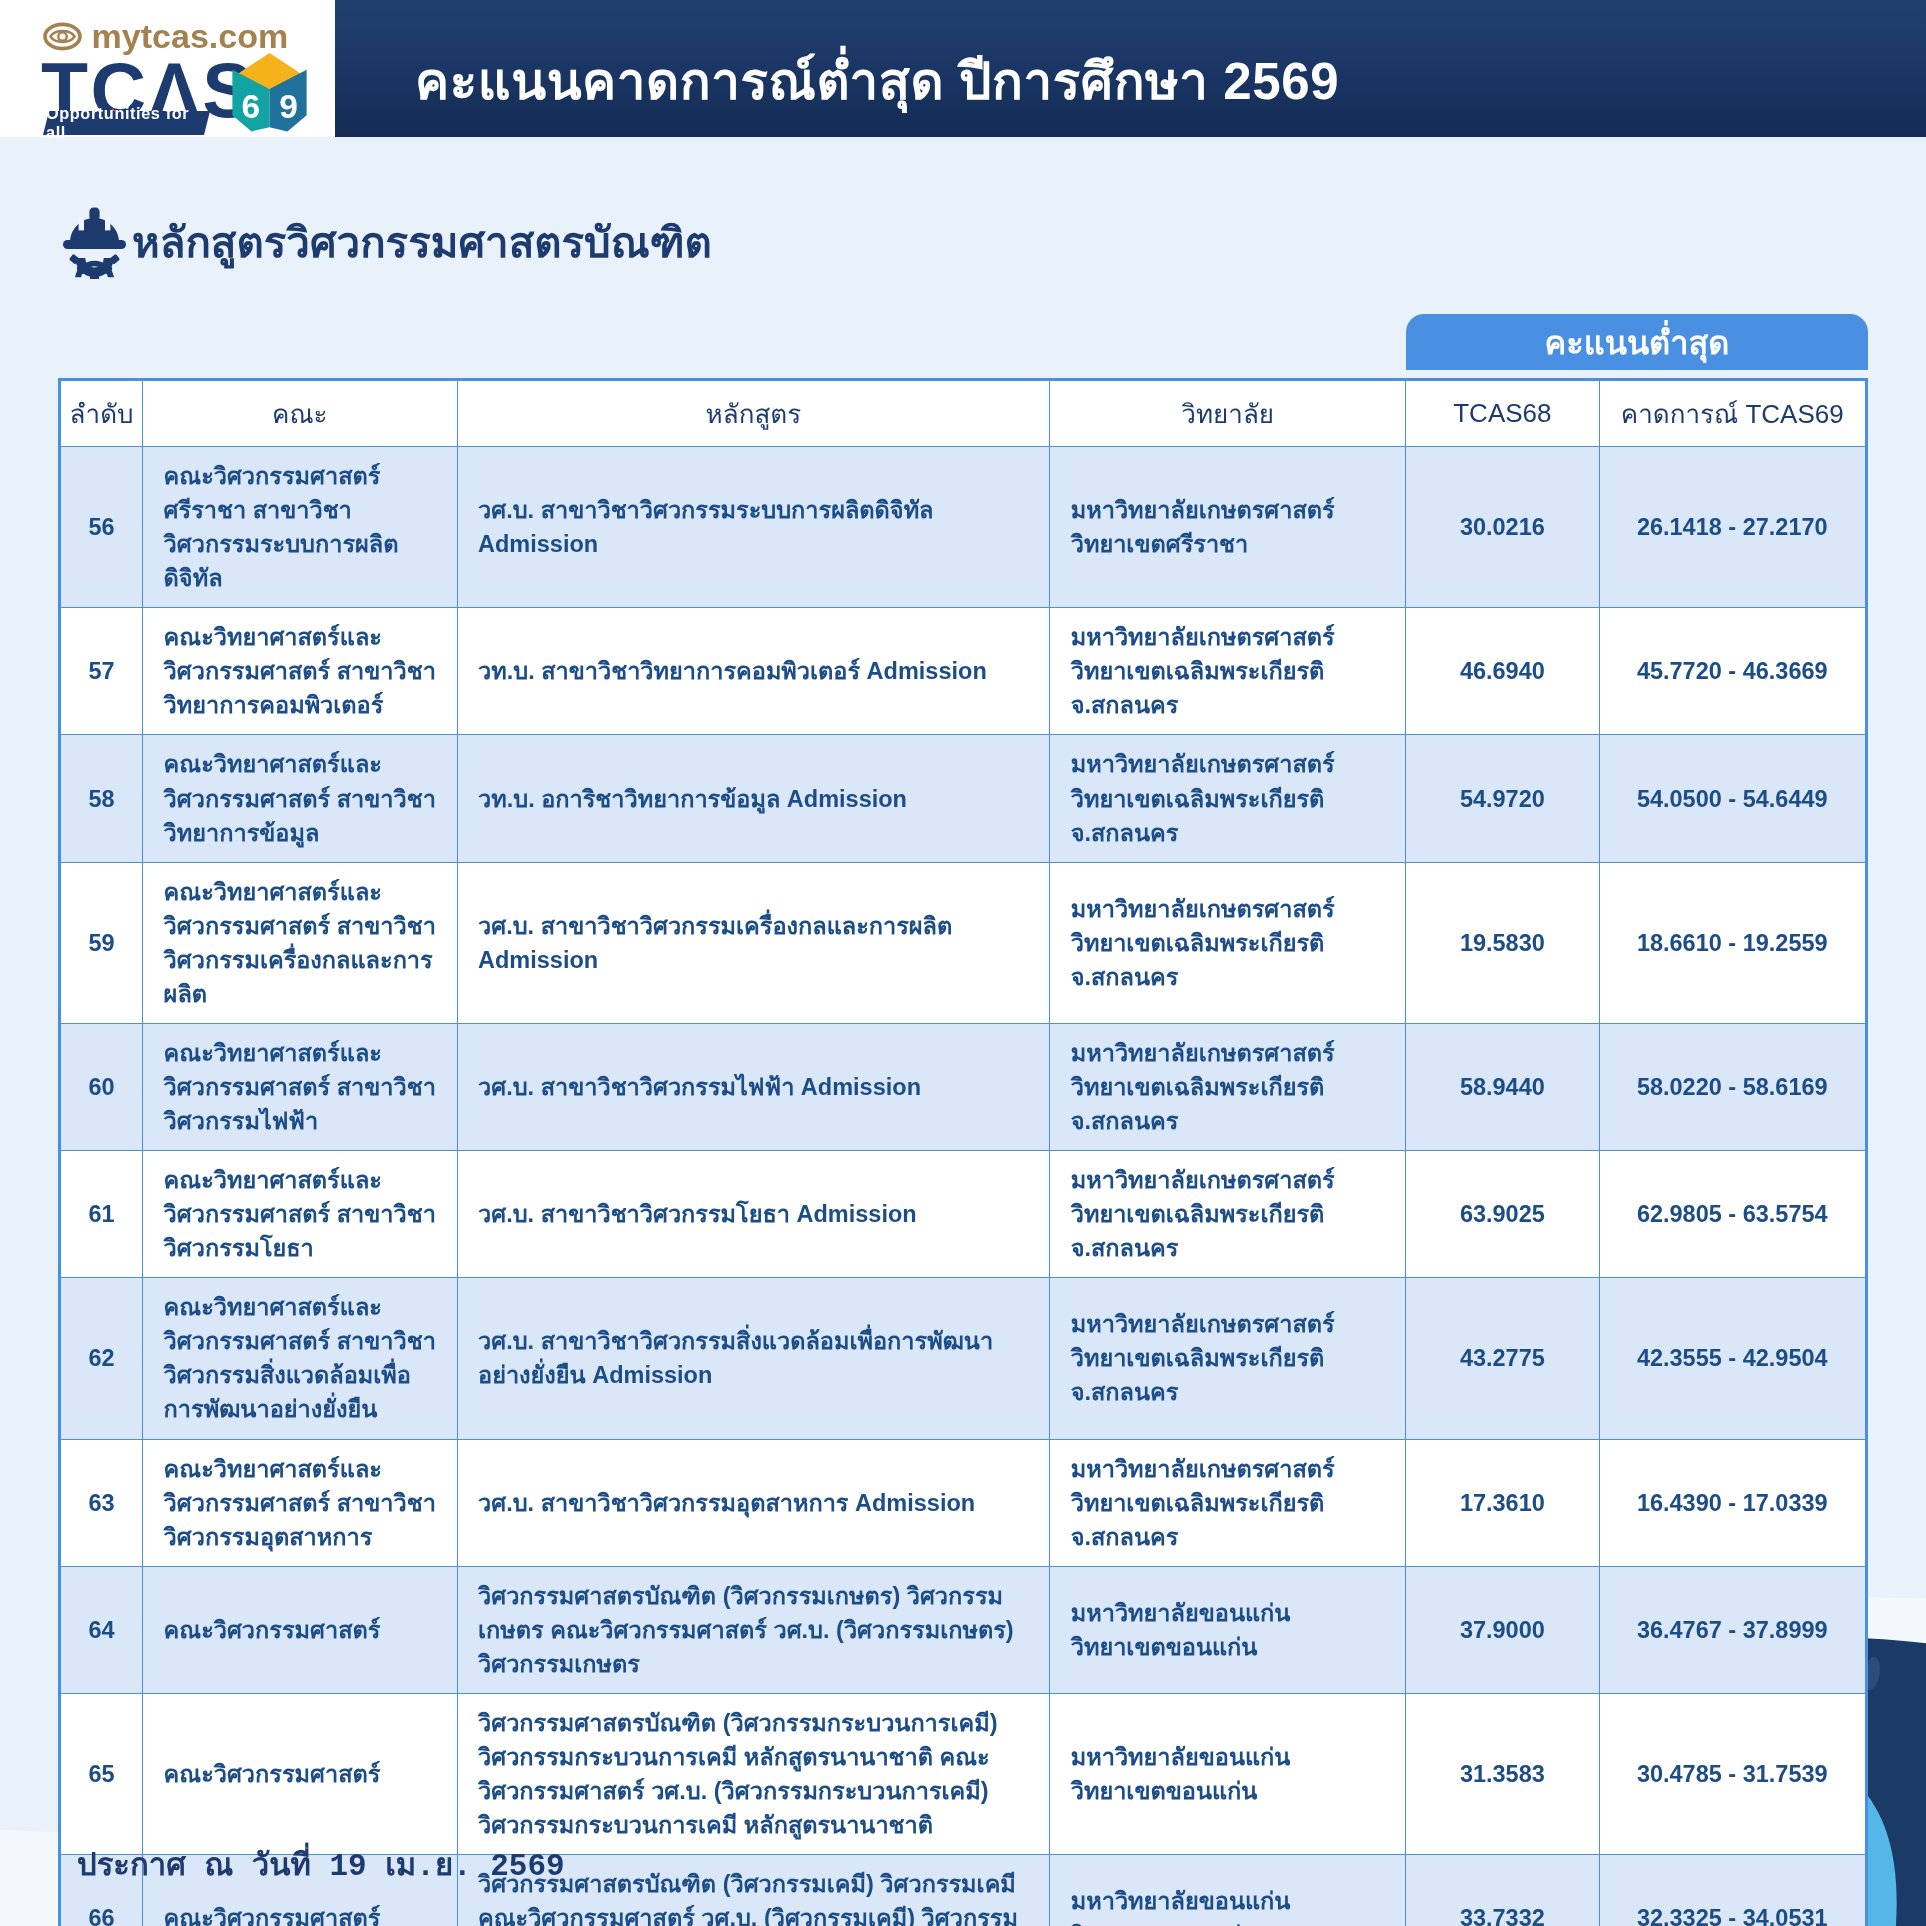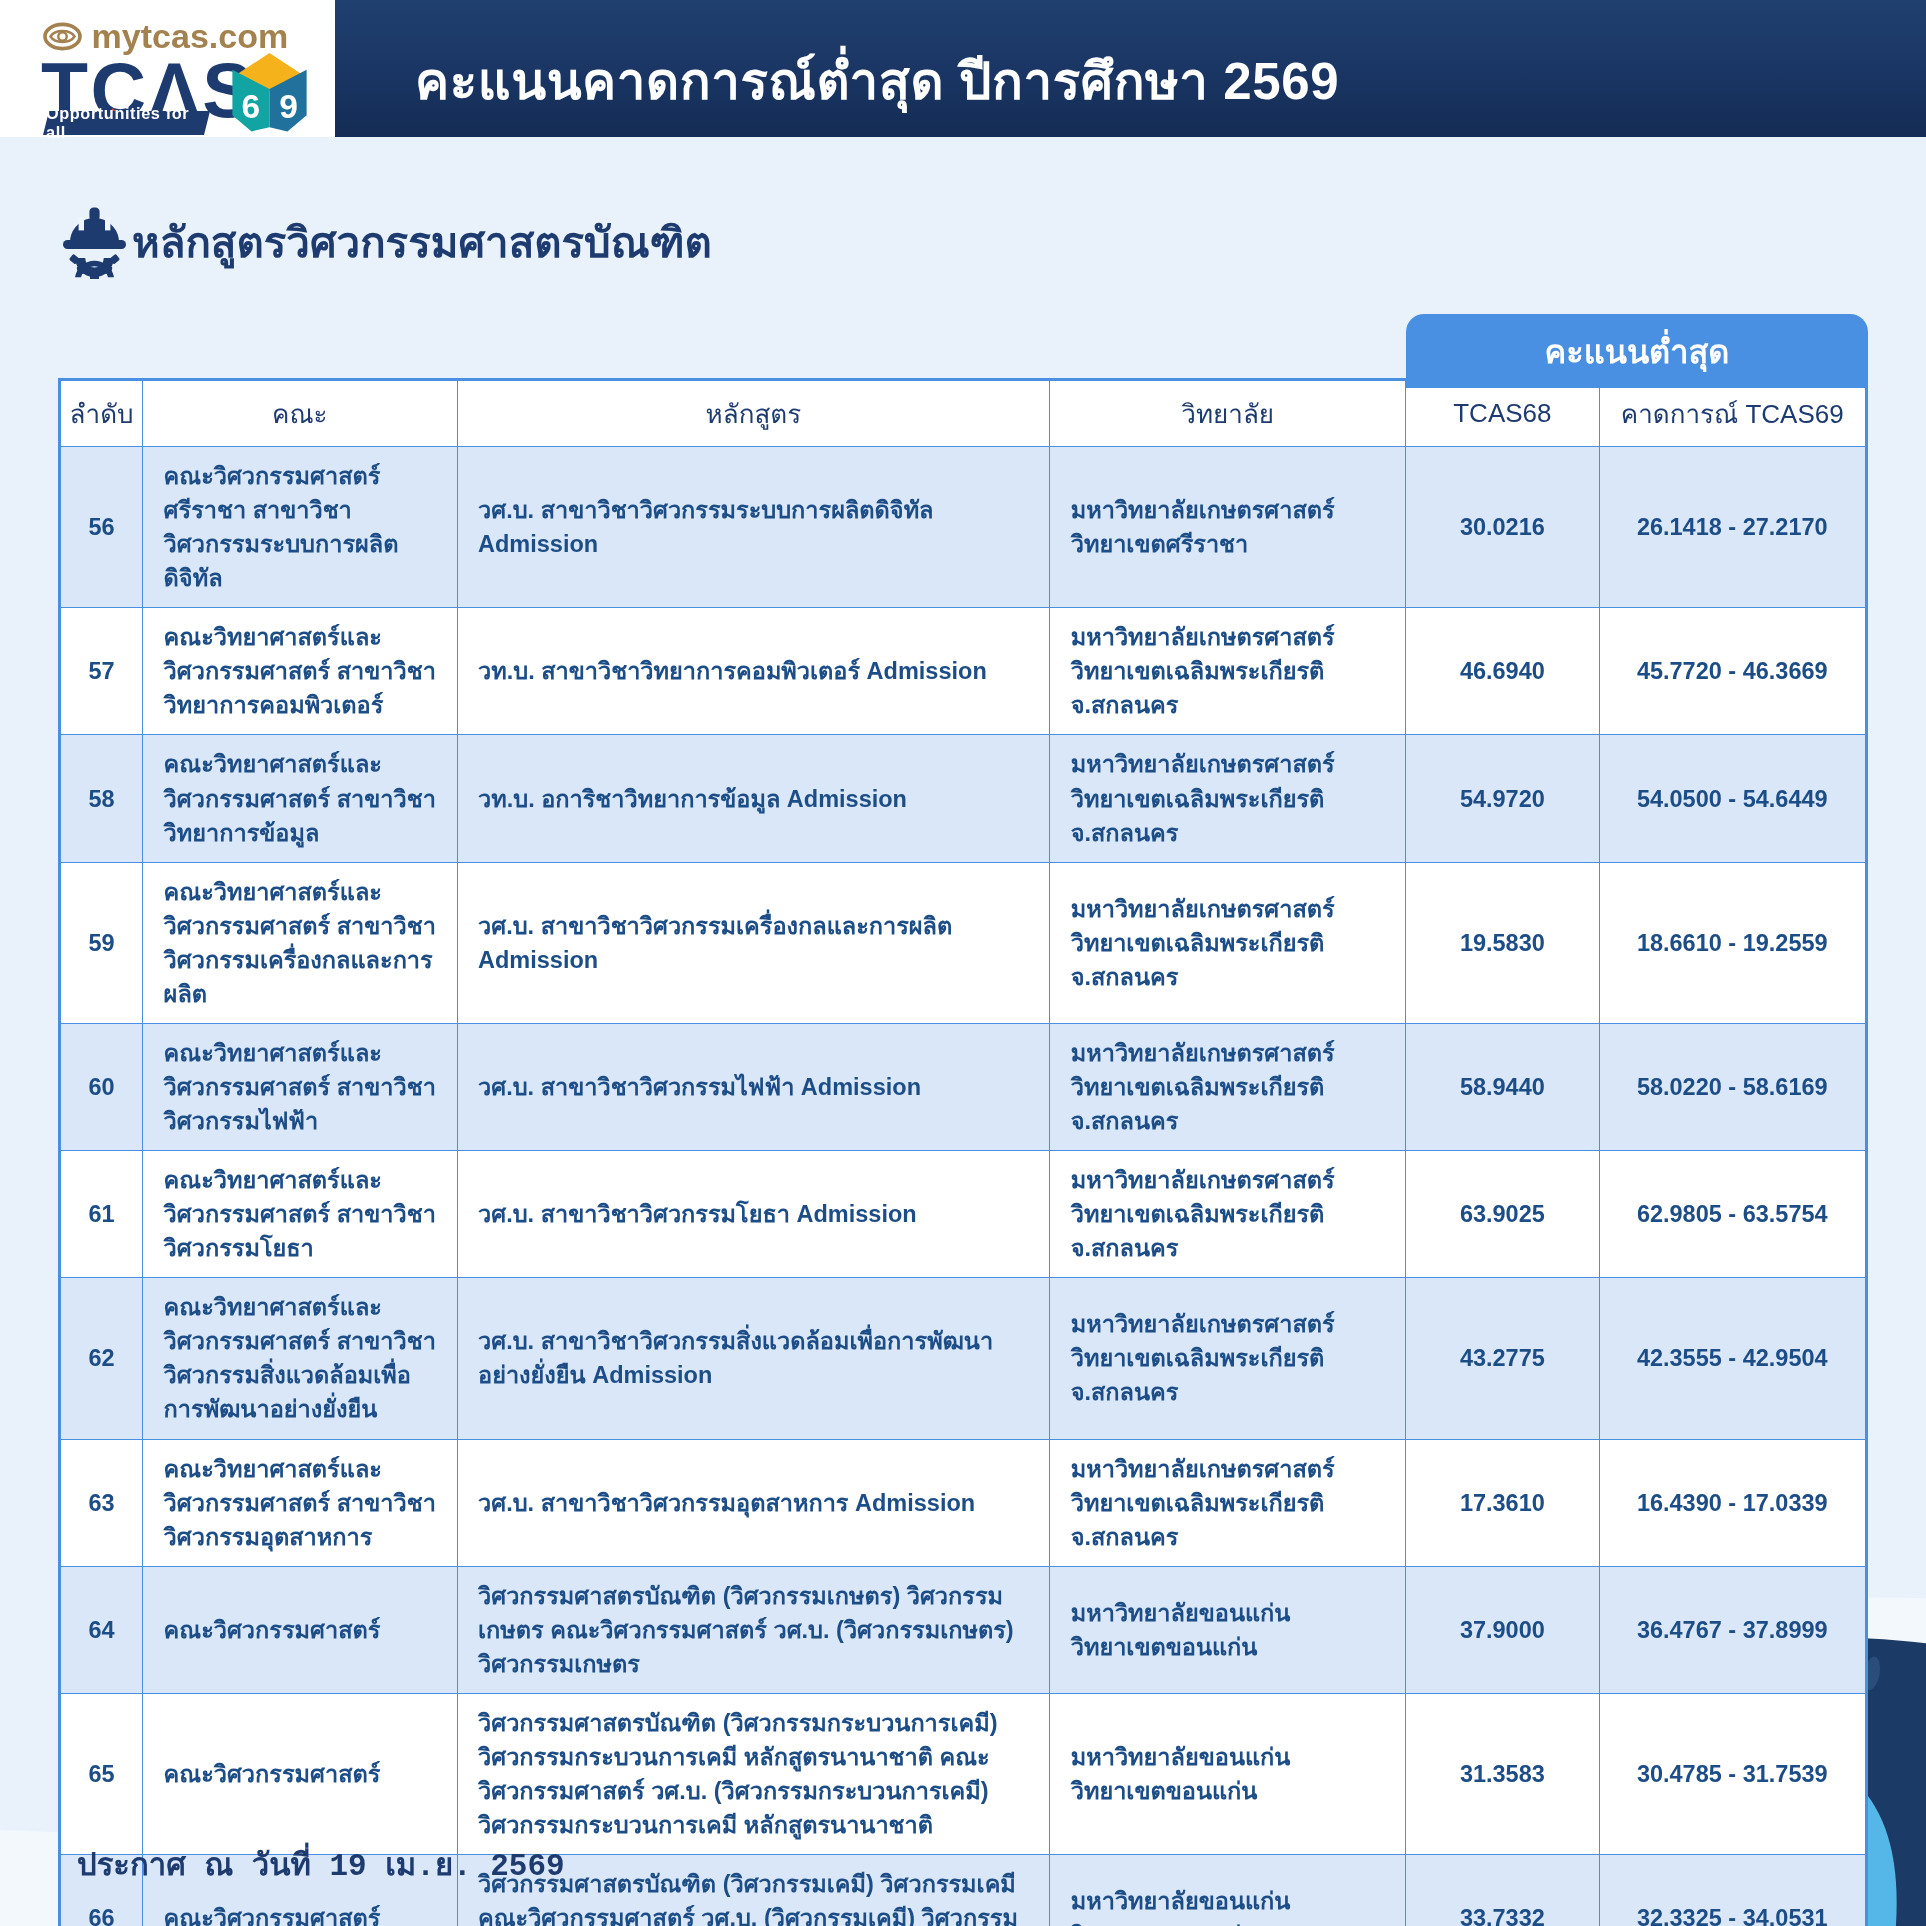--- a/index.html
+++ b/index.html
@@ -17,21 +17,21 @@
   .tagline-banner{position:absolute;left:46px;top:111px;width:161px;height:24px;background:#1e3b70;transform:skewX(-14deg);display:flex;align-items:center;justify-content:center;}
   .tagline-banner span{transform:skewX(14deg);color:#fff;font-size:16.3px;font-weight:bold;letter-spacing:0.6px;}
   .book69{position:absolute;left:225px;top:53px;}
 
   
   .section-head{display:flex;align-items:center;margin:67px 0 35px 57px;position:relative;z-index:2;}
   .section-title{font-size:42px;font-weight:bold;color:#1e3b70;}
 
   
   .table-area{position:relative;margin:0 58px;padding-top:64px;z-index:2;}
-  .min-badge{position:absolute;top:0;right:0;width:462px;height:74px;background:#4a90e2;border-radius:18px 18px 0 0;display:flex;align-items:center;justify-content:center;color:#ffffff;font-size:32.5px;font-weight:bold;}
+  .min-badge{position:absolute;top:0;right:0;width:462px;height:56px;background:#4a90e2;border-radius:18px 18px 0 0;display:flex;align-items:center;justify-content:center;color:#ffffff;font-size:32.5px;font-weight:bold;}
   table.scores{width:100%;border-collapse:collapse;background:#ffffff;border:3.6px solid #4a90e2;border-bottom:7.2px solid #3579cc;}
   table.scores th{border:1.8px solid #4a90e2;background:#ffffff;color:#1e3b70;font-size:26px;font-weight:normal;padding:12px 8.4px;}
   table.scores td{border:1.8px solid #4a90e2;color:#1d4d86;font-size:23.5px;font-weight:bold;padding:12px 20.5px;line-height:1.45;vertical-align:middle;}
   tbody tr:nth-child(odd) td{background:#d9e7f8;}
   .c-center{text-align:center;}
   .c-left{text-align:left;}
   .announce{position:absolute;left:77px;bottom:37px;color:#1e3b70;font-size:31px;font-weight:bold;z-index:4;font-family:Liberation Mono, monospace;}
 
   
   .decor{position:absolute;left:0;bottom:0;width:1926px;height:433px;z-index:1;pointer-events:none;}

